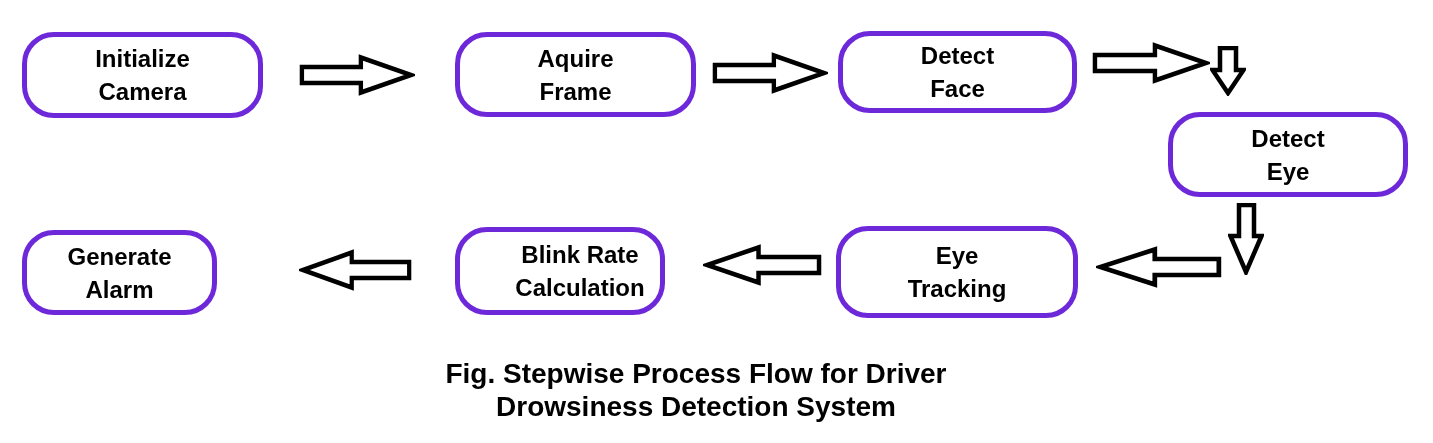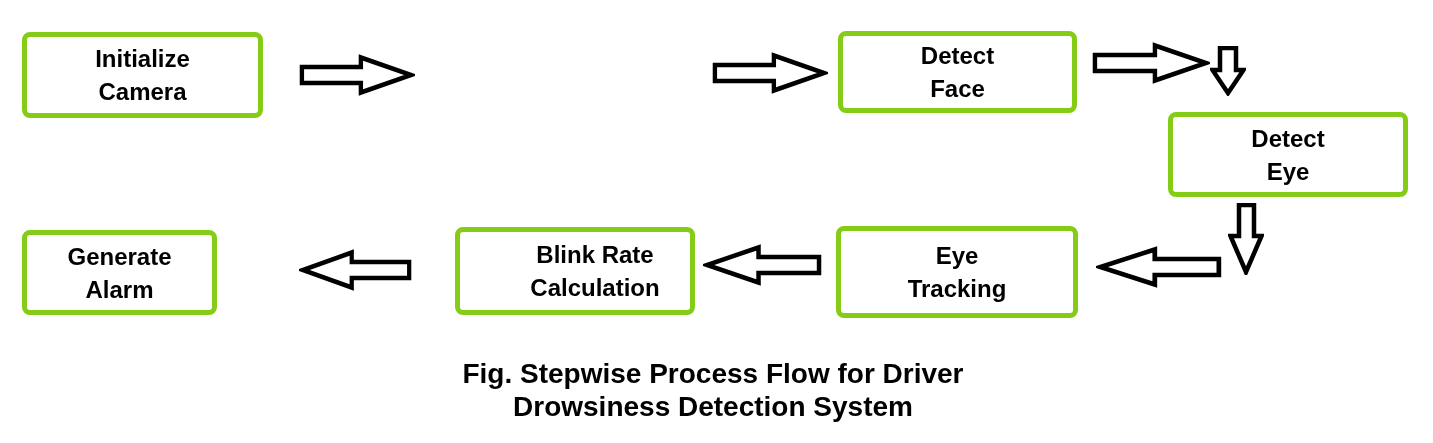--- a/index.html
+++ b/index.html
@@ -10,80 +10,84 @@
   .canvas {
     position: relative;
     width: 1433px;
     height: 443px;
     background: #ffffff;
     font-family: "Liberation Sans", "DejaVu Sans", sans-serif;
     overflow: hidden;
   }
   .node {
     position: absolute;
-    border: 5px solid #84cc16;
-    border-radius: 8px;
+    border: 5px solid #6d28d9;
+    border-radius: 32px;
     background: #ffffff;
     display: flex;
     align-items: center;
     justify-content: center;
     box-sizing: border-box;
   }
   .node-label {
     font-size: 24px;
     line-height: 33px;
     font-weight: bold;
     color: #000000;
     text-align: center;
     white-space: pre-line;
   }
   .arrow {
     position: absolute;
     display: block;
   }
   .caption {
     position: absolute;
-    left: 363px;
+    left: 346px;
     top: 357px;
     width: 700px;
     text-align: center;
     font-size: 28px;
     line-height: 33px;
     font-weight: bold;
     color: #000000;
     white-space: pre-line;
   }
 </style>
 </head>
 <body>
 
 <div class="canvas">
 
   <div class="node" style="left:22px; top:32px; width:241px; height:86px;">
     <span class="node-label">Initialize
 Camera</span>
   </div>
 
+  <div class="node" style="left:455px; top:32px; width:241px; height:85px;">
+    <span class="node-label">Aquire
+Frame</span>
+  </div>
 
   <div class="node" style="left:838px; top:31px; width:239px; height:82px;">
     <span class="node-label">Detect
 Face</span>
   </div>
 
   <div class="node" style="left:1168px; top:112px; width:240px; height:85px;">
     <span class="node-label">Detect
 Eye</span>
   </div>
 
   <div class="node" style="left:22px; top:230px; width:195px; height:85px;">
     <span class="node-label">Generate
 Alarm</span>
   </div>
 
-  <div class="node" style="left:455px; top:227px; width:240px; height:88px;padding-left:40px;">
+  <div class="node" style="left:455px; top:227px; width:210px; height:88px;padding-left:40px;">
     <span class="node-label">Blink Rate
 Calculation</span>
   </div>
 
   <div class="node" style="left:836px; top:226px; width:242px; height:92px;">
     <span class="node-label">Eye
 Tracking</span>
   </div>
 
   <svg class="arrow" style="left:299px; top:53px;" width="116" height="44" viewBox="0 0 120 44" preserveAspectRatio="none">

